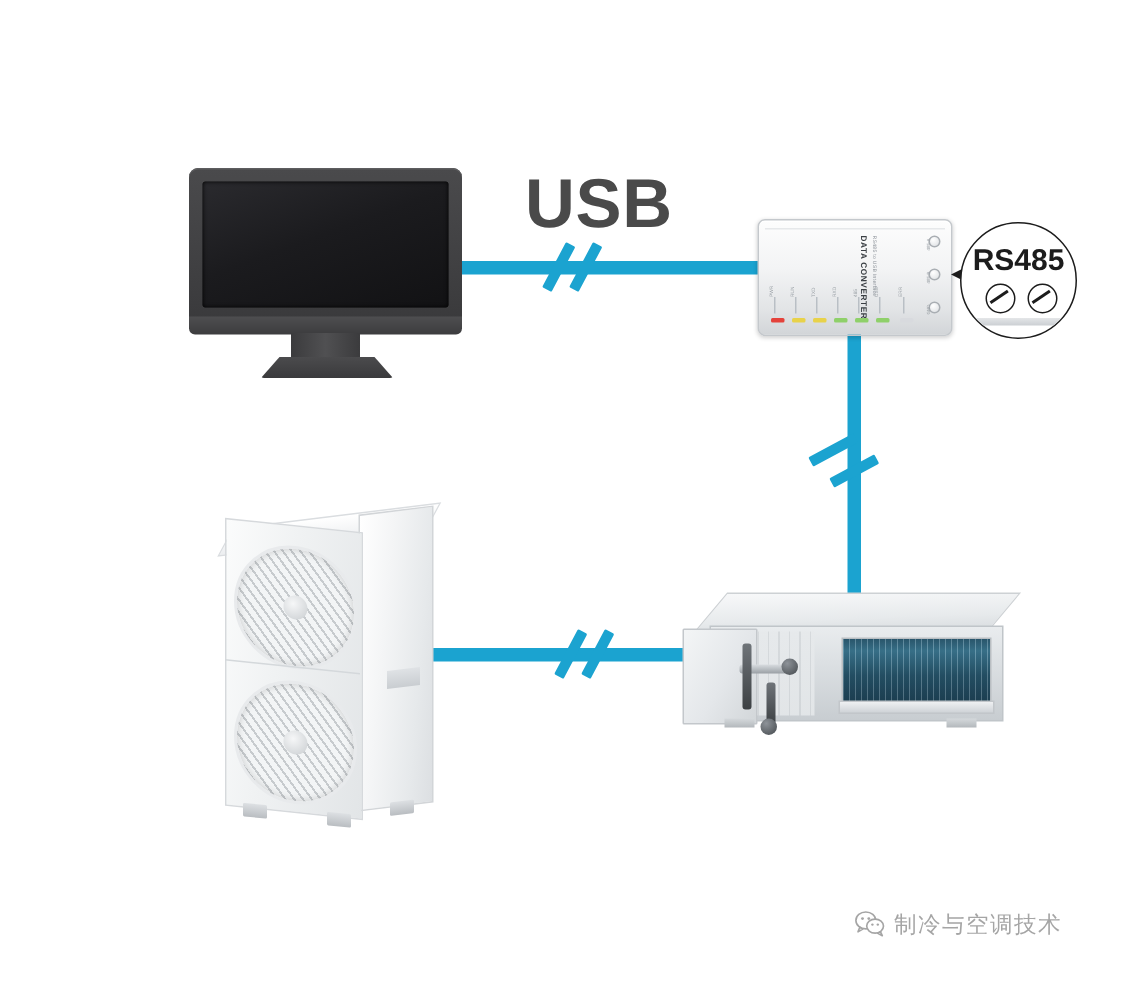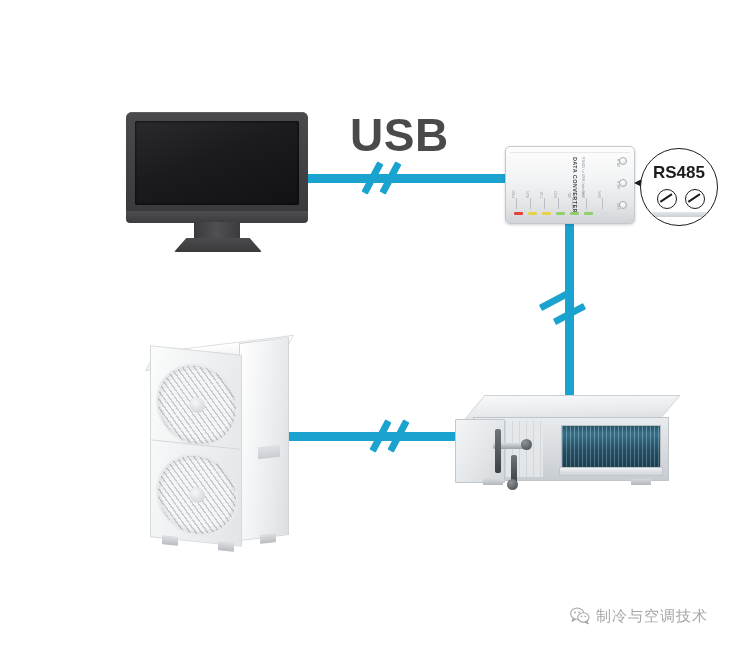--- a/index.html
+++ b/index.html
@@ -139,21 +139,21 @@
 
   
   #rs485-callout { position: absolute; left: 634px; top: 146px; width: 88px; height: 80px; }
   .callout-circle {
     position: absolute; left: 6px; top: 2px; width: 76px; height: 76px;
     border: 1.6px solid #1c1c1c; border-radius: 50%; background: #ffffff;
     overflow: hidden;
   }
   .callout-title {
     position: absolute; left: 0; top: 14px; width: 76px; text-align: center;
-    font-size: 17px; font-weight: bold; color: #1c1c1c;
+    font-size: 20px; font-weight: bold; color: #1c1c1c;
     font-family: "Liberation Sans", sans-serif;
   }
   .callout-screw {
     position: absolute; top: 40px; width: 18px; height: 18px;
     border: 1.6px solid #1c1c1c; border-radius: 50%; background: #fff;
   }
   .callout-screw::after {
     content: ""; position: absolute; left: 1px; top: 7px; width: 14px; height: 1.6px;
     background: #1c1c1c; transform: rotate(-34deg);
   }

